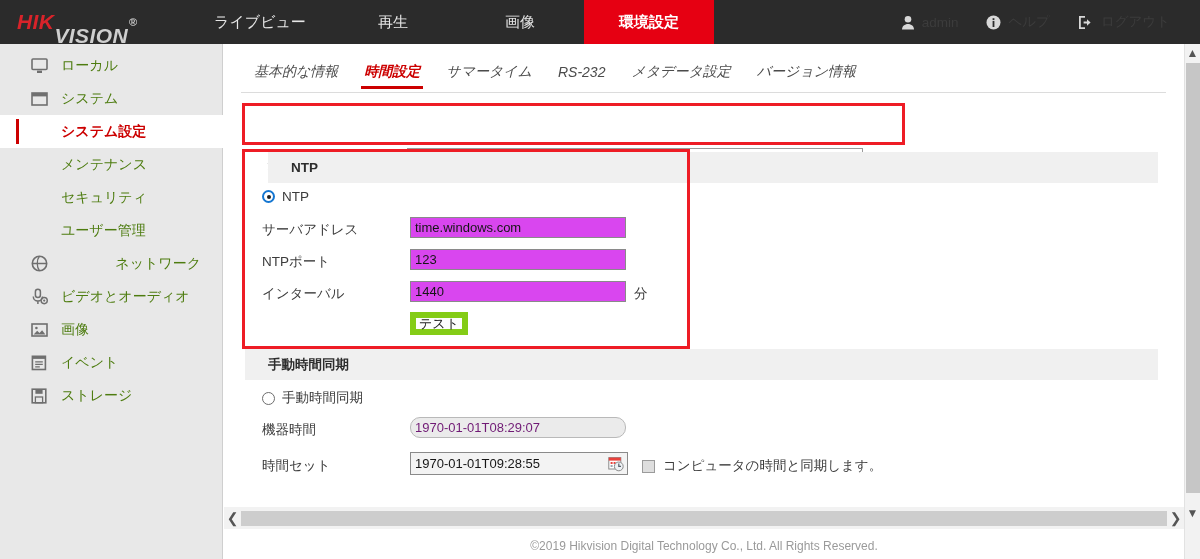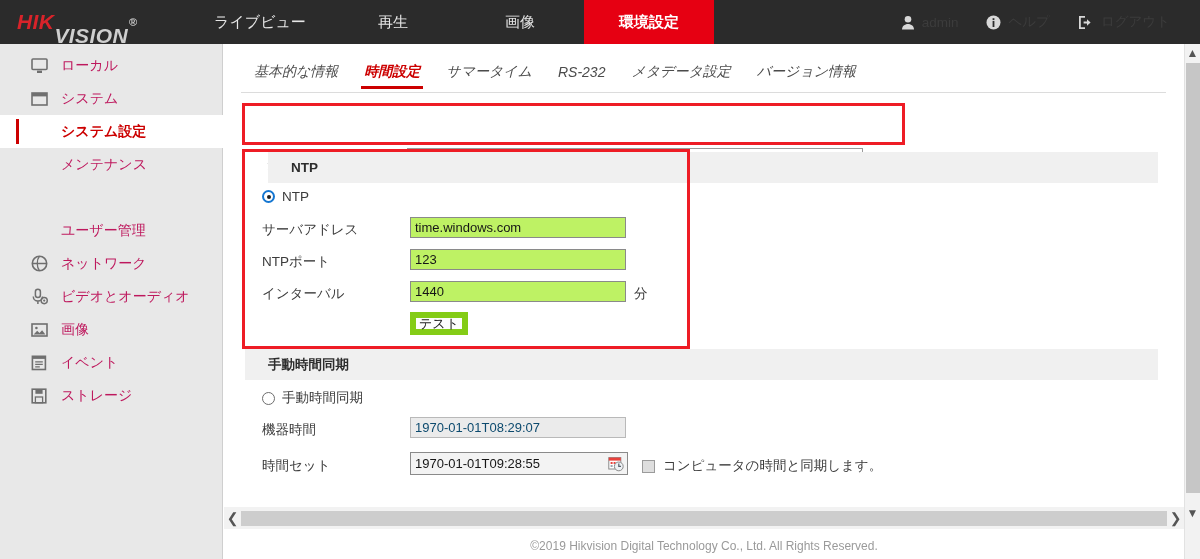--- a/index.html
+++ b/index.html
@@ -48,21 +48,21 @@
 
   
   #sidebar {
     position: absolute; left: 0; top: 44px;
     width: 223px; height: 515px;
     background: #e8e8e8;
     border-right: 1px solid #cfcfcf;
   }
   .side {
     height: 33px; display: flex; align-items: center;
-    font-size: 14px; color: #be185d; cursor: pointer;
+    font-size: 14px; color: #4d7c0f; cursor: pointer;
     position: relative;
   }
   .side .ico {
     width: 22px; margin-left: 28px; margin-right: 11px;
     display: flex; align-items: center; justify-content: center;
     color: #6f6f6f;
   }
   .side.sub { padding-left: 61px; }
   .side.active {
     background: #fff; color: #cc0000; font-weight: bold;
@@ -120,24 +120,24 @@
   
   .secthdr {
     position: absolute; height: 31px; background: #f0f0f0;
     display: flex; align-items: center; padding-left: 23px;
     font-size: 13.5px; font-weight: bold; color: #2d2d2d;
   }
   #sec-manual { left: 21px; top: 305px; width: 913px; }
 
   .field {
     position: absolute; height: 21px; border: 1px solid #8a8a8a;
-    background: #bef264; display: flex; align-items: center;
+    background: #d946ef; display: flex; align-items: center;
     padding-left: 4px; font-size: 13px; color: #161616;
   }
-  .field.disabled { background: #ebebeb; color: #0c4a6e; border-color: #b9b9b9; }
+  .field.disabled { background: #ebebeb; color: #701a75; border-color: #b9b9b9; border-radius: 10px; }
 
   .radio, .chk {
     width: 13px; height: 13px; display: inline-block;
     flex: 0 0 13px; position: relative;
   }
   .radio { border-radius: 50%; border: 2px solid #1476d1; background: #fff; }
   .radio.on::after {
     content: ""; position: absolute; left: 2.5px; top: 2.5px;
     width: 4px; height: 4px; border-radius: 50%; background: #222;
   }
@@ -254,25 +254,28 @@
     </span>
     <span>システム</span>
   </div>
 
   <div class="side sub active" style="position: absolute; top: 71px; width: 223px;">
     <span>システム設定</span>
   </div>
   <div class="side sub" style="position: absolute; top: 104px; width: 223px;">
     <span>メンテナンス</span>
   </div>
+  <div class="side sub" style="position: absolute; top: 137px; width: 223px;">
+    <span>セキュリティ</span>
+  </div>
   <div class="side sub" style="position: absolute; top: 170px; width: 185px;">
     <span>ユーザー管理</span>
   </div>
 
-  <div class="side" style="position: absolute; top: 203px; width: 201px;">
+  <div class="side" style="position: absolute; top: 203px; width: 201px; justify-content: space-between;">
     <span class="ico">
       <svg width="17" height="17" viewBox="0 0 17 17">
         <circle cx="8.5" cy="8.5" r="7.2" fill="none" stroke="#6f6f6f" stroke-width="1.6"></circle>
         <path d="M8.5 1.3c-3 3.4-3 10.9 0 14.4M1.3 8.5h14.4" fill="none" stroke="#6f6f6f" stroke-width="1.3"></path>
       </svg>
     </span>
     <span>ネットワーク</span>
   </div>
 
   <div class="side" style="position: absolute; top: 236px; width: 223px;">

